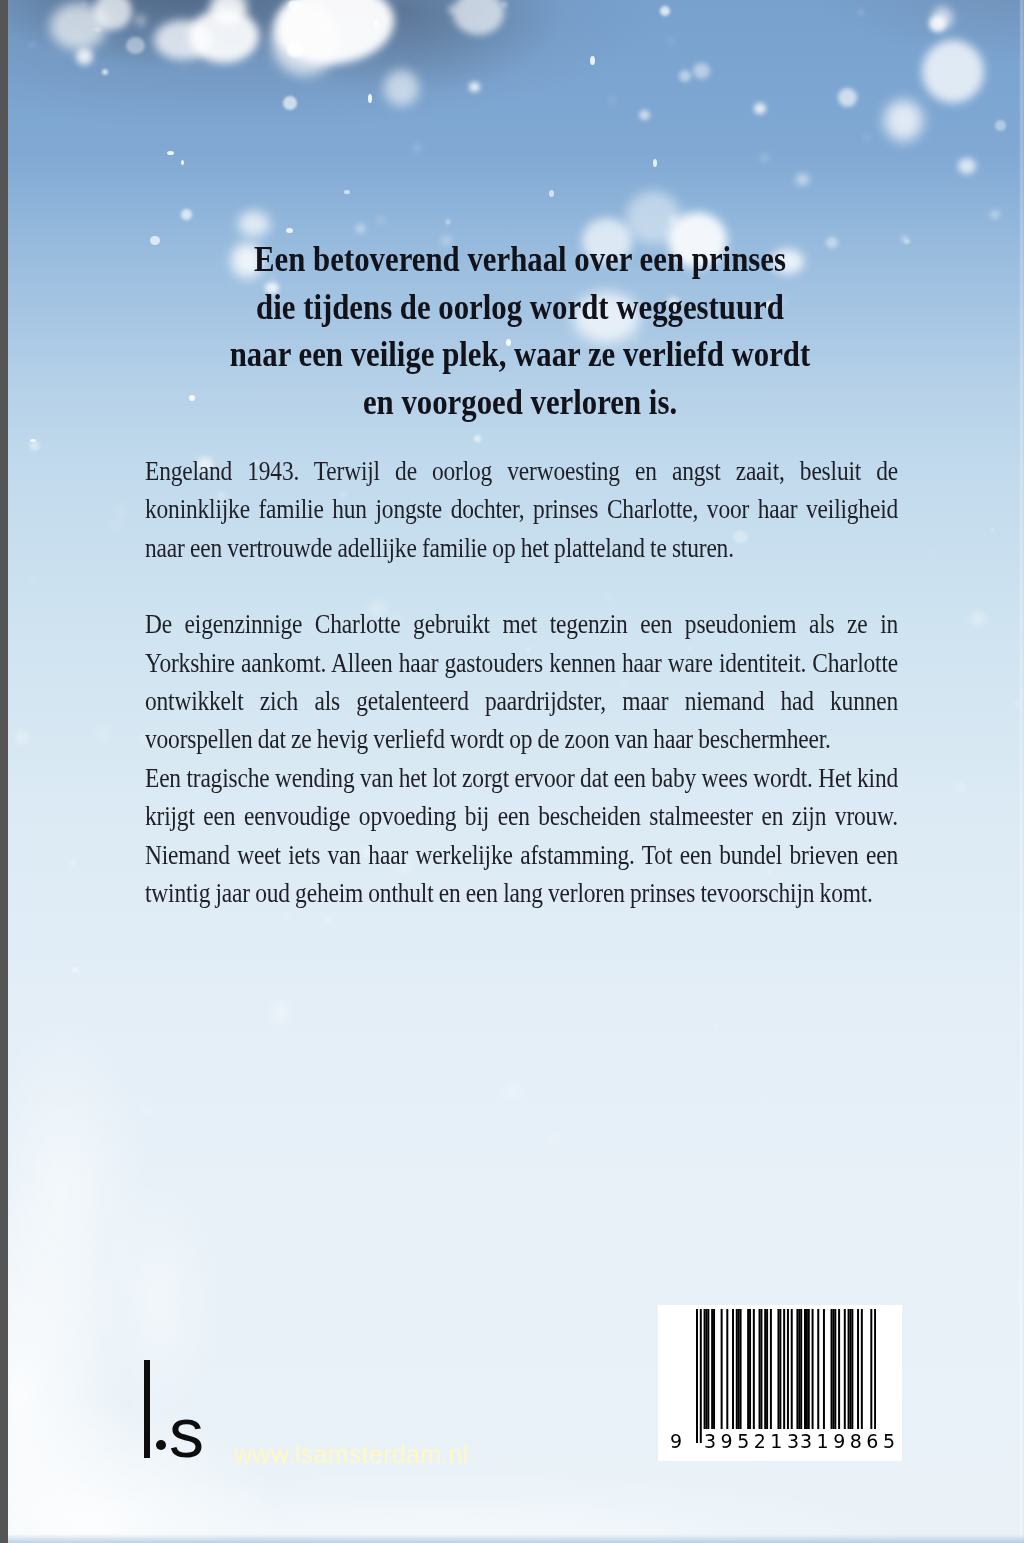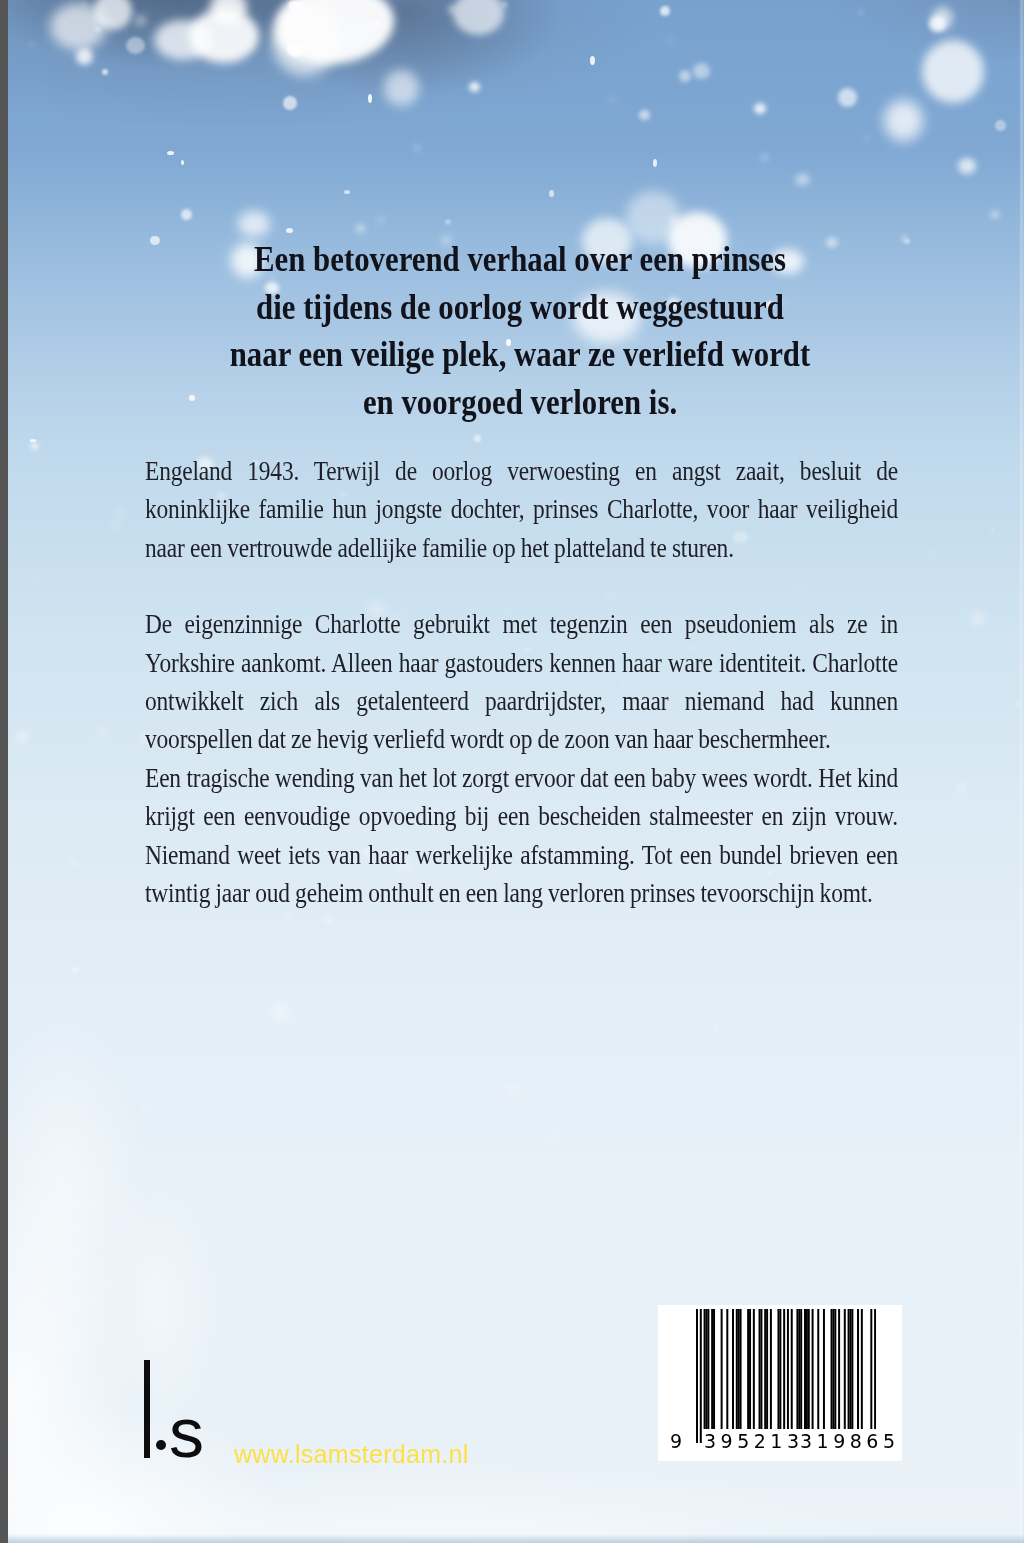--- a/index.html
+++ b/index.html
@@ -69,21 +69,21 @@
   .logo-bar{position:absolute;left:136px;top:1360px;width:6px;height:98px;background:#0d0d0d;}
   .logo-dot{position:absolute;left:148px;top:1440px;width:10px;height:10px;border-radius:50%;background:#0d0d0d;}
   .logo-s{
     position:absolute;left:161px;top:1398px;
     font-family:"Liberation Sans","DejaVu Sans",sans-serif;
     font-size:70px;line-height:70px;color:#0d0d0d;
   }
   .website{
     position:absolute;left:226px;top:1441px;
     font-family:"Liberation Sans","DejaVu Sans",sans-serif;
-    font-size:25px;line-height:26px;color:#fde047;letter-spacing:.3px;
+    font-size:25px;line-height:26px;color:#fef9c3;letter-spacing:.3px;
   }
   
   .barcode-box{position:absolute;left:650px;top:1305px;width:244px;height:156px;background:#ffffff;}
   .barcode-box svg{position:absolute;left:38px;top:4px;fill:#000;}
   .bc-digits{
     position:absolute;top:124px;left:0;width:100%;height:24px;
     font-family:"DejaVu Sans","Liberation Sans",sans-serif;
     font-size:19px;color:#000;line-height:24px;
   }
   .bc-first{position:absolute;left:12px;}

